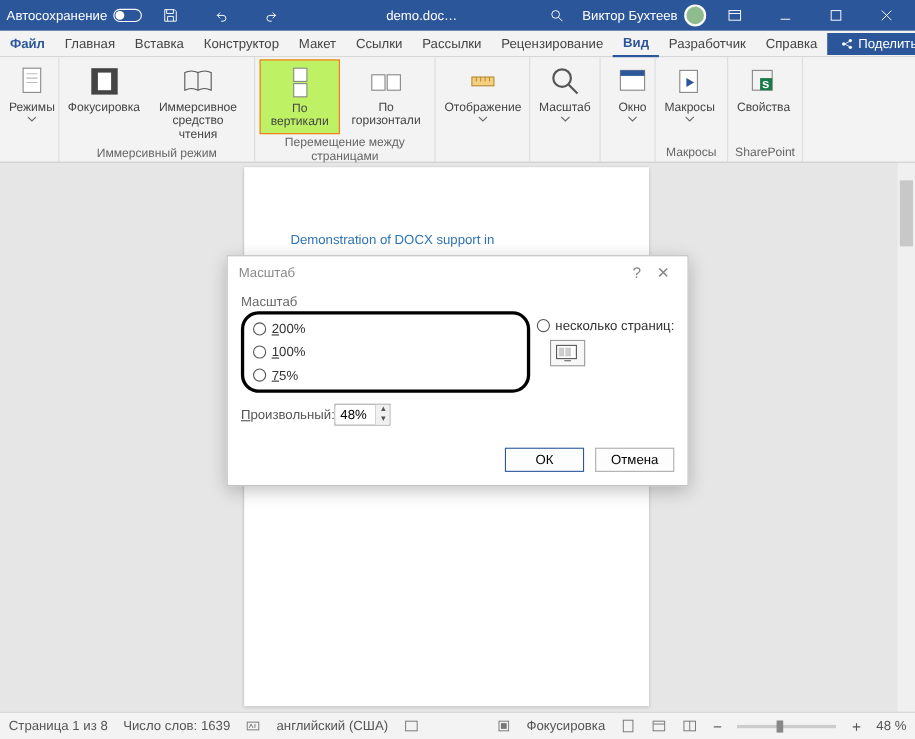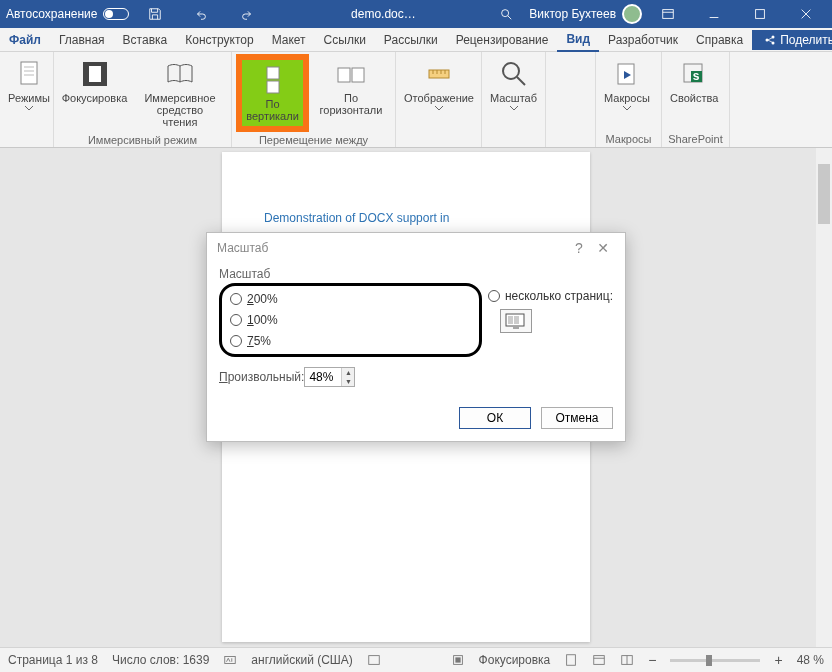--- a/index.html
+++ b/index.html
@@ -14,21 +14,21 @@
   .tabs { height: 24px; background: #f3f3f3; display: flex; align-items: center; border-bottom: 1px solid #d4d4d4; }
   .tab { padding: 4px 9px; color: #444; cursor: pointer; border-right: 0; }
   .tab.active { color: #2b579a; font-weight: 600; border-bottom: 2px solid #2b579a; }
   .tab.file { color: #2b579a; font-weight: 600; }
   .share-btn { margin-left: auto; background: #2b579a; color: #fff; padding: 3px 12px; display: flex; align-items: center; gap: 4px; }
   .ribbon { height: 96px; background: #f3f3f3; display: flex; border-bottom: 1px solid #c8c8c8; }
   .ribbon-group { display: flex; flex-direction: column; padding: 2px 4px 0 4px; border-right: 1px solid #dcdcdc; }
   .ribbon-buttons { display: flex; flex: 1; gap: 2px; }
   .ribbon-btn { display: flex; flex-direction: column; align-items: center; justify-content: flex-start; padding: 4px 4px; min-width: 50px; text-align: center; color: #444; gap: 2px; }
   .ribbon-btn.large { min-width: 60px; }
-  .ribbon-btn.active { background: #84cc16; border: 6px solid #f97316; }
+  .ribbon-btn.active { background: #bef264; border: 1px solid #f97316; }
   .ribbon-icon { width: 32px; height: 32px; }
   .ribbon-label { font-size: 11px; line-height: 12px; max-width: 72px; }
   .group-title { font-size: 11px; color: #666; text-align: center; padding: 2px 0 2px 0; }
   .chev-down { width: 8px; height: 5px; }
   .workspace { position: absolute; top: 148px; left: 0; right: 0; bottom: 22px; background: #e6e6e6; }
   .page { position: absolute; top: 4px; left: 222px; width: 368px; height: 490px; background: #fff; box-shadow: 0 1px 3px rgba(0,0,0,0.2); padding: 54px 42px; }
   .doc-title { color: #2e74b5; font-size: 18px; font-weight: 400; }
   .doc-title .underline { text-decoration: underline; text-decoration-color: #e81123; text-decoration-style: wavy; }
   .dialog { position: absolute; top: 232px; left: 206px; width: 420px; background: #fff; border: 1px solid #bdbdbd; box-shadow: 0 4px 16px rgba(0,0,0,0.25); }
   .dlg-title { height: 30px; display: flex; align-items: center; padding: 0 10px; color: #888; font-size: 12px; }
@@ -219,20 +219,32 @@
           </svg>
         <span class="ribbon-label">Масштаб</span>
         <svg class="chev-down" viewBox="0 0 8 5">
             <path d="M0 0l4 4 4-4" fill="none" stroke="#666"></path>
           </svg>
       </div>
     </div>
     <div class="group-title">&nbsp;</div>
   </div>
   <div class="ribbon-group" style="width:50px">
+    <div class="ribbon-buttons">
+      <div class="ribbon-btn">
+        <svg class="ribbon-icon" viewBox="0 0 32 32">
+            <rect x="5" y="6" width="22" height="18" fill="#fff" stroke="#888"></rect>
+            <rect x="5" y="6" width="22" height="5" fill="#2b579a"></rect>
+          </svg>
+        <span class="ribbon-label">Окно</span>
+        <svg class="chev-down" viewBox="0 0 8 5">
+            <path d="M0 0l4 4 4-4" fill="none" stroke="#666"></path>
+          </svg>
+      </div>
+    </div>
     <div class="group-title">&nbsp;</div>
   </div>
   <div class="ribbon-group" style="width:66px">
     <div class="ribbon-buttons">
       <div class="ribbon-btn">
         <svg class="ribbon-icon" viewBox="0 0 32 32">
             <rect x="7" y="6" width="16" height="20" fill="#fff" stroke="#888"></rect>
             <polygon points="13,13 13,21 20,17" fill="#2b579a"></polygon>
           </svg>
         <span class="ribbon-label">Макросы</span>

